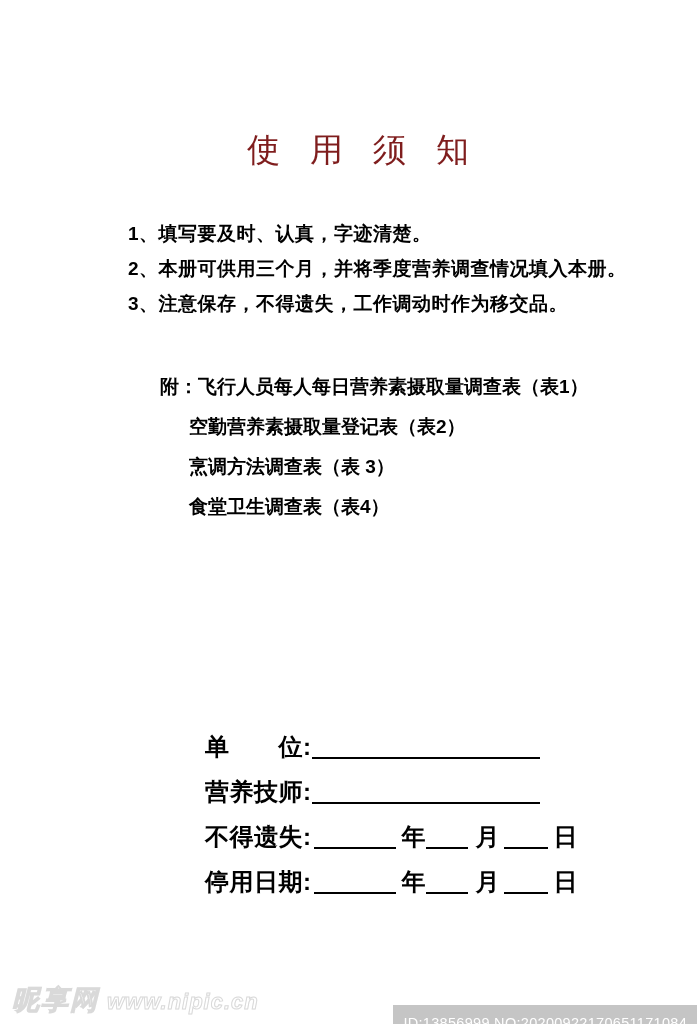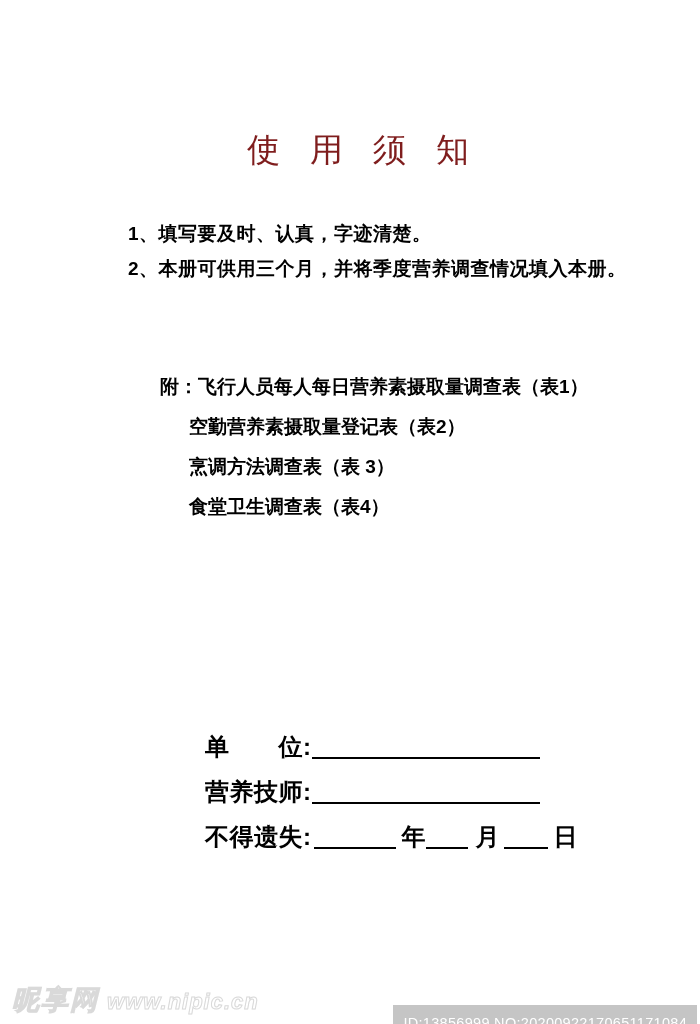--- a/index.html
+++ b/index.html
@@ -127,20 +127,21 @@
 </head>
 <body>
 
 <div class="page">
 
   <div class="doc-title">使用须知</div>
 
   <div class="notes">
     <div class="note-line">1、填写要及时、认真，字迹清楚。</div>
     <div class="note-line">2、本册可供用三个月，并将季度营养调查情况填入本册。</div>
+    <div class="note-line">3、注意保存，不得遗失，工作调动时作为移交品。</div>
   </div>
 
   <div class="attachments">
     <div class="attach-row">
       <span class="attach-prefix">附：</span>
       <span>飞行人员每人每日营养素摄取量调查表（表1）</span>
     </div>
     <div class="attach-row">
       <span class="indent">空勤营养素摄取量登记表（表2）</span>
     </div>
@@ -159,20 +160,23 @@
     </div>
 
     <div class="form-row">
       <span class="form-label">营养技师:</span><span class="blank blank-long"></span>
     </div>
 
     <div class="form-row">
       <span class="form-label">不得遗失:</span><span class="blank blank-date1"></span><span class="date-char-year">年</span><span class="blank blank-date2"></span><span class="date-char-month">月</span><span class="blank blank-date3"></span><span class="date-char-day">日</span>
     </div>
 
+    <div class="form-row">
+      <span class="form-label">停用日期:</span><span class="blank blank-date1"></span><span class="date-char-year">年</span><span class="blank blank-date2"></span><span class="date-char-month">月</span><span class="blank blank-date3"></span><span class="date-char-day">日</span>
+    </div>
 
   </div>
 
   <div class="wm-left">
     <span class="wm-site-name">昵享网</span><span class="wm-site-url">www.nipic.cn</span>
   </div>
 
   <div class="id-box">ID:13856999 NO:20200922170651171084</div>
 
 </div>

